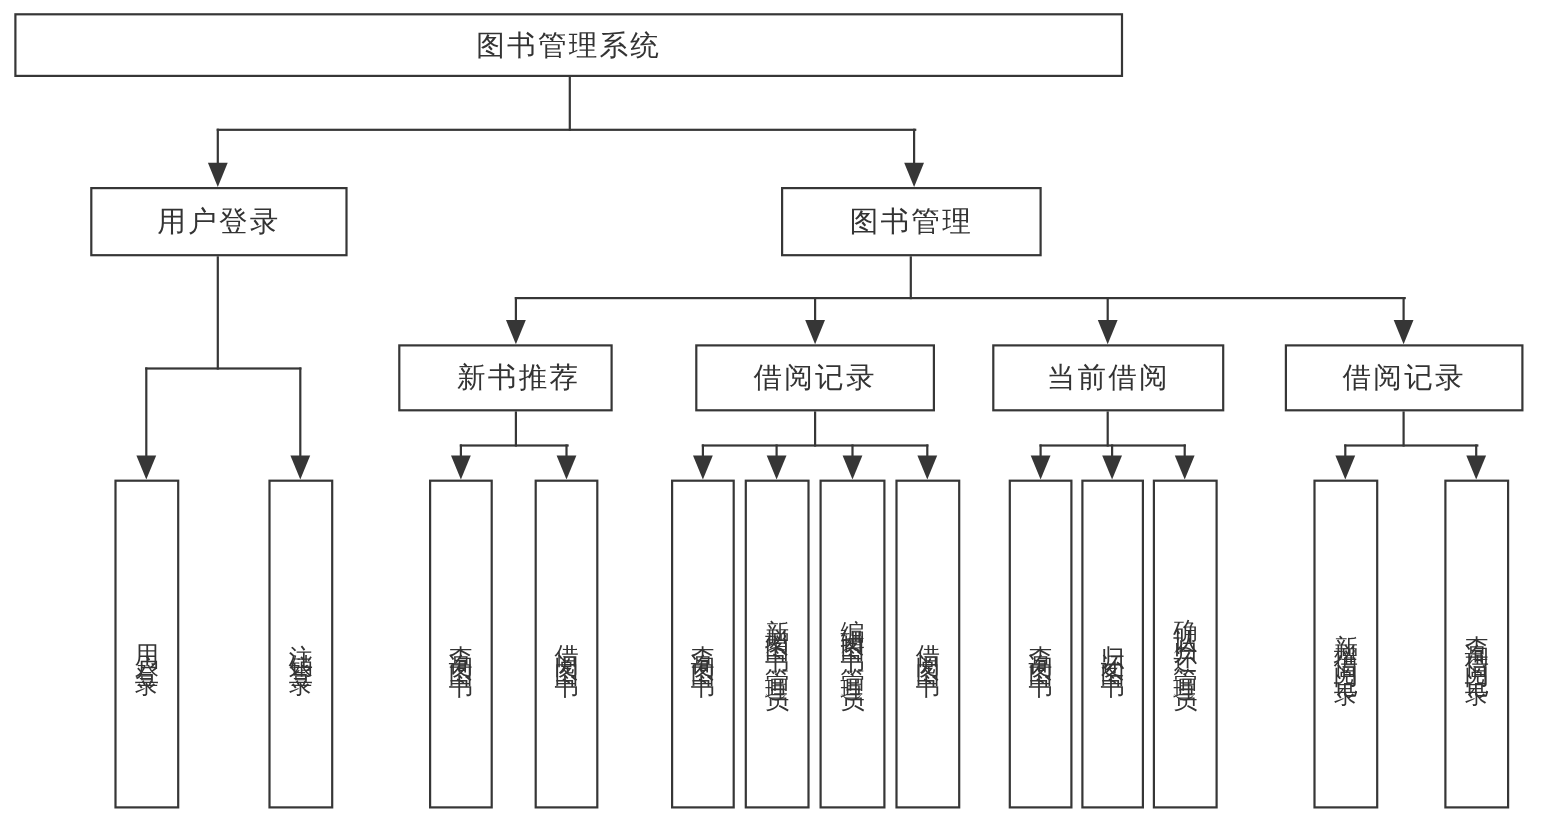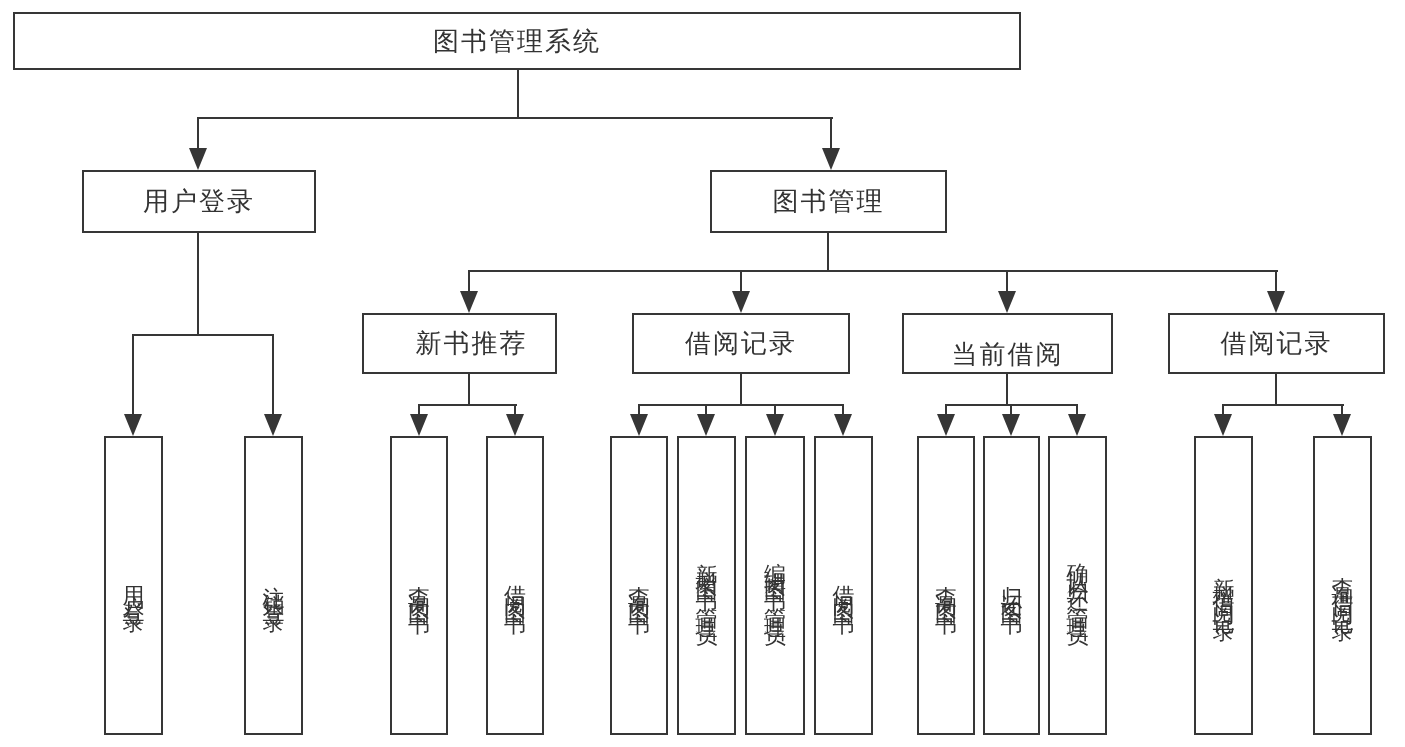--- a/index.html
+++ b/index.html
@@ -44,21 +44,21 @@
   <div class="box" style="left:710px;top:170px;width:237px;height:63px;">
     <span class="hlabel">图书管理</span>
   </div>
 
   <div class="box" style="left:362px;top:313px;width:195px;height:61px;padding-left:24px;">
     <span class="hlabel">新书推荐</span>
   </div>
   <div class="box" style="left:632px;top:313px;width:218px;height:61px;">
     <span class="hlabel">借阅记录</span>
   </div>
-  <div class="box" style="left:902px;top:313px;width:211px;height:61px;align-items:flex-end;">
+  <div class="box" style="left:902px;top:313px;width:211px;height:61px;">
     <span class="hlabel">当前借阅</span>
   </div>
   <div class="box" style="left:1168px;top:313px;width:217px;height:61px;">
     <span class="hlabel">借阅记录</span>
   </div>
 
   <div class="box" style="left:104px;top:436px;width:59px;height:299px;">
     <span class="vlabel">用户登录</span>
   </div>
   <div class="box" style="left:244px;top:436px;width:59px;height:299px;">

